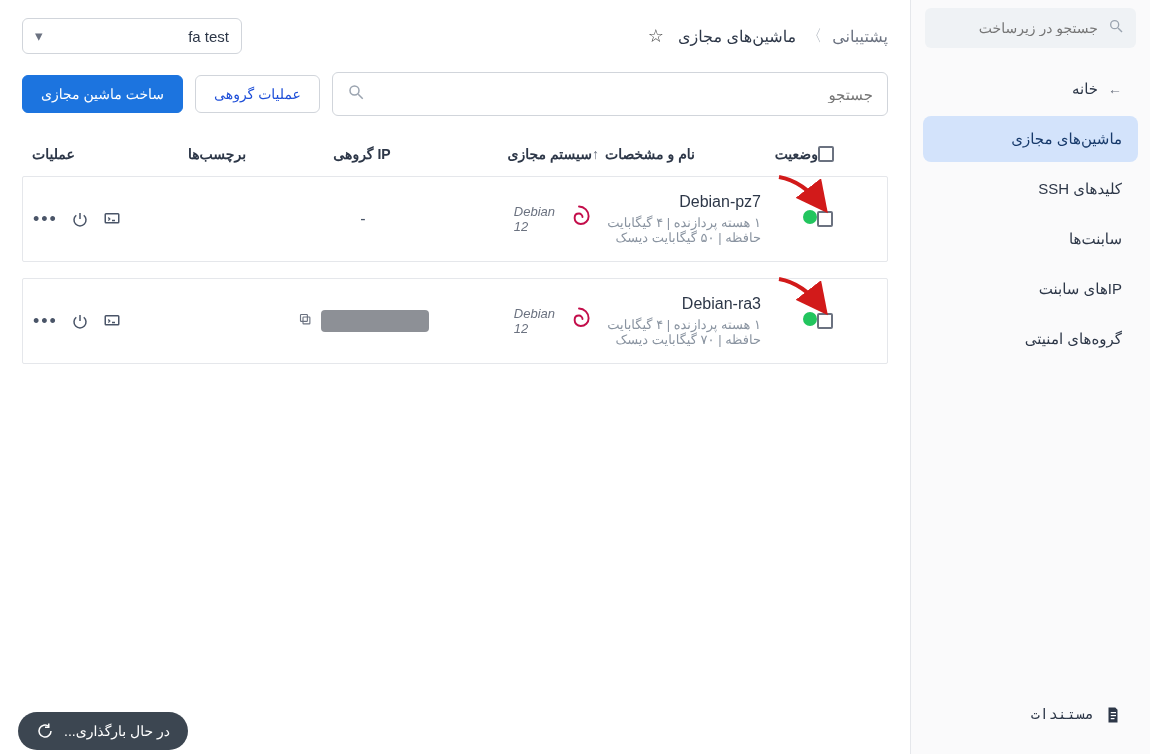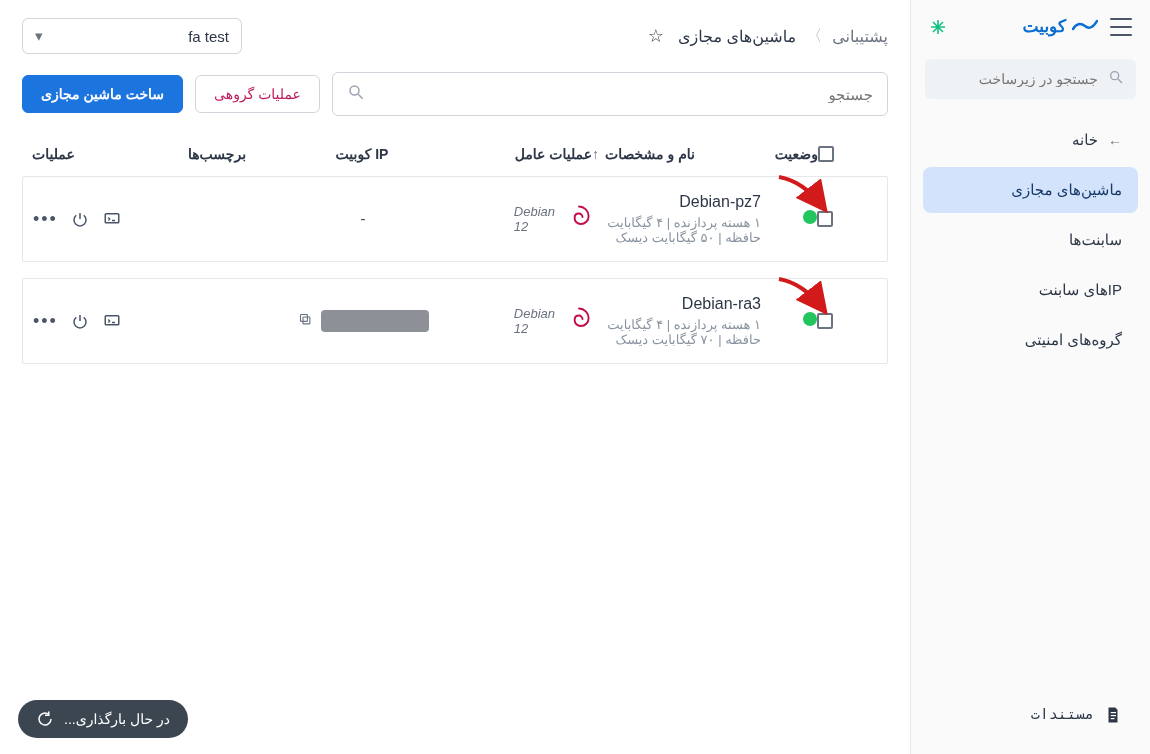--- a/index.html
+++ b/index.html
@@ -91,23 +91,23 @@
 }
 .main-search {
   flex:1; display:flex; align-items:center; gap:10px;
   border:1px solid #d1d5db; border-radius:6px;
   padding: 10px 14px;
 }
 .main-search input { flex:1; border:none; outline:none; font-size:15px; direction:rtl; }
 .btn {
   border:1px solid #d1d5db; border-radius:6px;
   padding:10px 18px; font-size:14px; cursor:pointer;
-  background:#fff; color:#be185d;
-}
-.btn.primary { background:#1c74df; color:#fff; border-color:#1c74df; font-weight:700; }
+  background:#fff; color:#1d4ed8;
+}
+.btn.primary { background:#1c74df; color:#fff; border-color:#1c74df; font-weight:400; }
 
 .table-wrap { padding: 0 22px; }
 .thead {
   display:grid;
   grid-template-columns: 60px 56px 1fr 150px 160px 130px 120px;
   align-items:center;
   padding: 14px 10px;
   font-size:14px;
   color:#2d3748;
   font-weight:600;
@@ -148,74 +148,57 @@
 .ellipsis { font-size:18px; letter-spacing:2px; cursor:pointer; }
 
 .arrow {
   position:absolute;
   width:60px; height:40px;
   pointer-events:none;
 }
 
 .loader {
   position:absolute;
-  left:18px; bottom:16px;
+  left:18px; bottom:4px;
   background:#3c4651;
   color:#fff;
   border-radius:24px;
   padding: 10px 18px;
   display:flex; align-items:center; gap:10px;
   font-size:14px;
 }
 .spin { width:18px; height:18px; }
 </style>
 </head>
 <body>
 
 <div class="app">
 
   <aside class="sidebar">
-    <div class="sidebar-header">
-      <div class="menu-icon">
-        <div></div>
-          <div></div>
-          <div></div>
-      </div>
-      <div class="brand">
-        <span class="brand-wave">
-          <svg width="26" height="16" viewBox="0 0 26 16">
-              <path d="M1 12 Q6 4 13 9 Q19 14 25 4" stroke="#0b6dd1" stroke-width="2.4" fill="none" stroke-linecap="round"></path>
-            </svg>
-        </span>
-        <span class="brand-text">کوبیت</span>
-      </div>
-      <span class="brand-secondary">
-        <svg width="18" height="18" viewBox="0 0 18 18" style="vertical-align:middle">
-            <path d="M9 2v14M2 9h14M4 4l10 10M14 4 4 14" stroke="#15c182" stroke-width="1.6"></path>
-          </svg>
-      </span>
-    </div>
 
     <div class="sidebar-search">
       <span class="search-glyph">
         <svg width="16" height="16" viewBox="0 0 24 24">
             <circle cx="10" cy="10" r="6" stroke="#9aa3af" stroke-width="2" fill="none"></circle>
             <line x1="15" y1="15" x2="21" y2="21" stroke="#9aa3af" stroke-width="2"></line>
           </svg>
       </span>
       <input placeholder="جستجو در زیرساخت" style="">
     </div>
 
     <nav class="nav-list">
       <div class="nav-item">
         <span class="chev">←</span>
         <span>خانه</span>
       </div>
       <div class="nav-item active">
         <span>ماشین‌های مجازی</span>
+      </div>
+      <div class="nav-item">
+        <span>کلیدهای SSH</span>
       </div>
       <div class="nav-item">
         <span>سابنت‌ها</span>
       </div>
       <div class="nav-item">
         <span>IPهای سابنت</span>
       </div>
       <div class="nav-item">
         <span>گروه‌های امنیتی</span>
       </div>
@@ -268,22 +251,22 @@
     <div class="table-wrap">
       <div class="thead">
         <div class="col-check">
             <div class="chk"></div>
           </div>
         <div class="col-status">وضعیت</div>
         <div class="col-name">
           <span>نام و مشخصات</span>
           <span class="sort-ind">↑</span>
         </div>
-        <div>عملیات عامل</div>
-        <div style="text-align:center">IP کوبیت</div>
+        <div>سیستم مجازی</div>
+        <div style="text-align:center">IP گروهی</div>
         <div style="text-align:center">برچسب‌ها</div>
         <div style="text-align:left">عملیات</div>
       </div>
 
       <div class="tbody" id="tbody">
           <div class="row">
             <div class="chkcell">
               <div class="chk"></div>
             </div>
             <div><span class="status-dot" style="background:#22c55e"></span></div>

